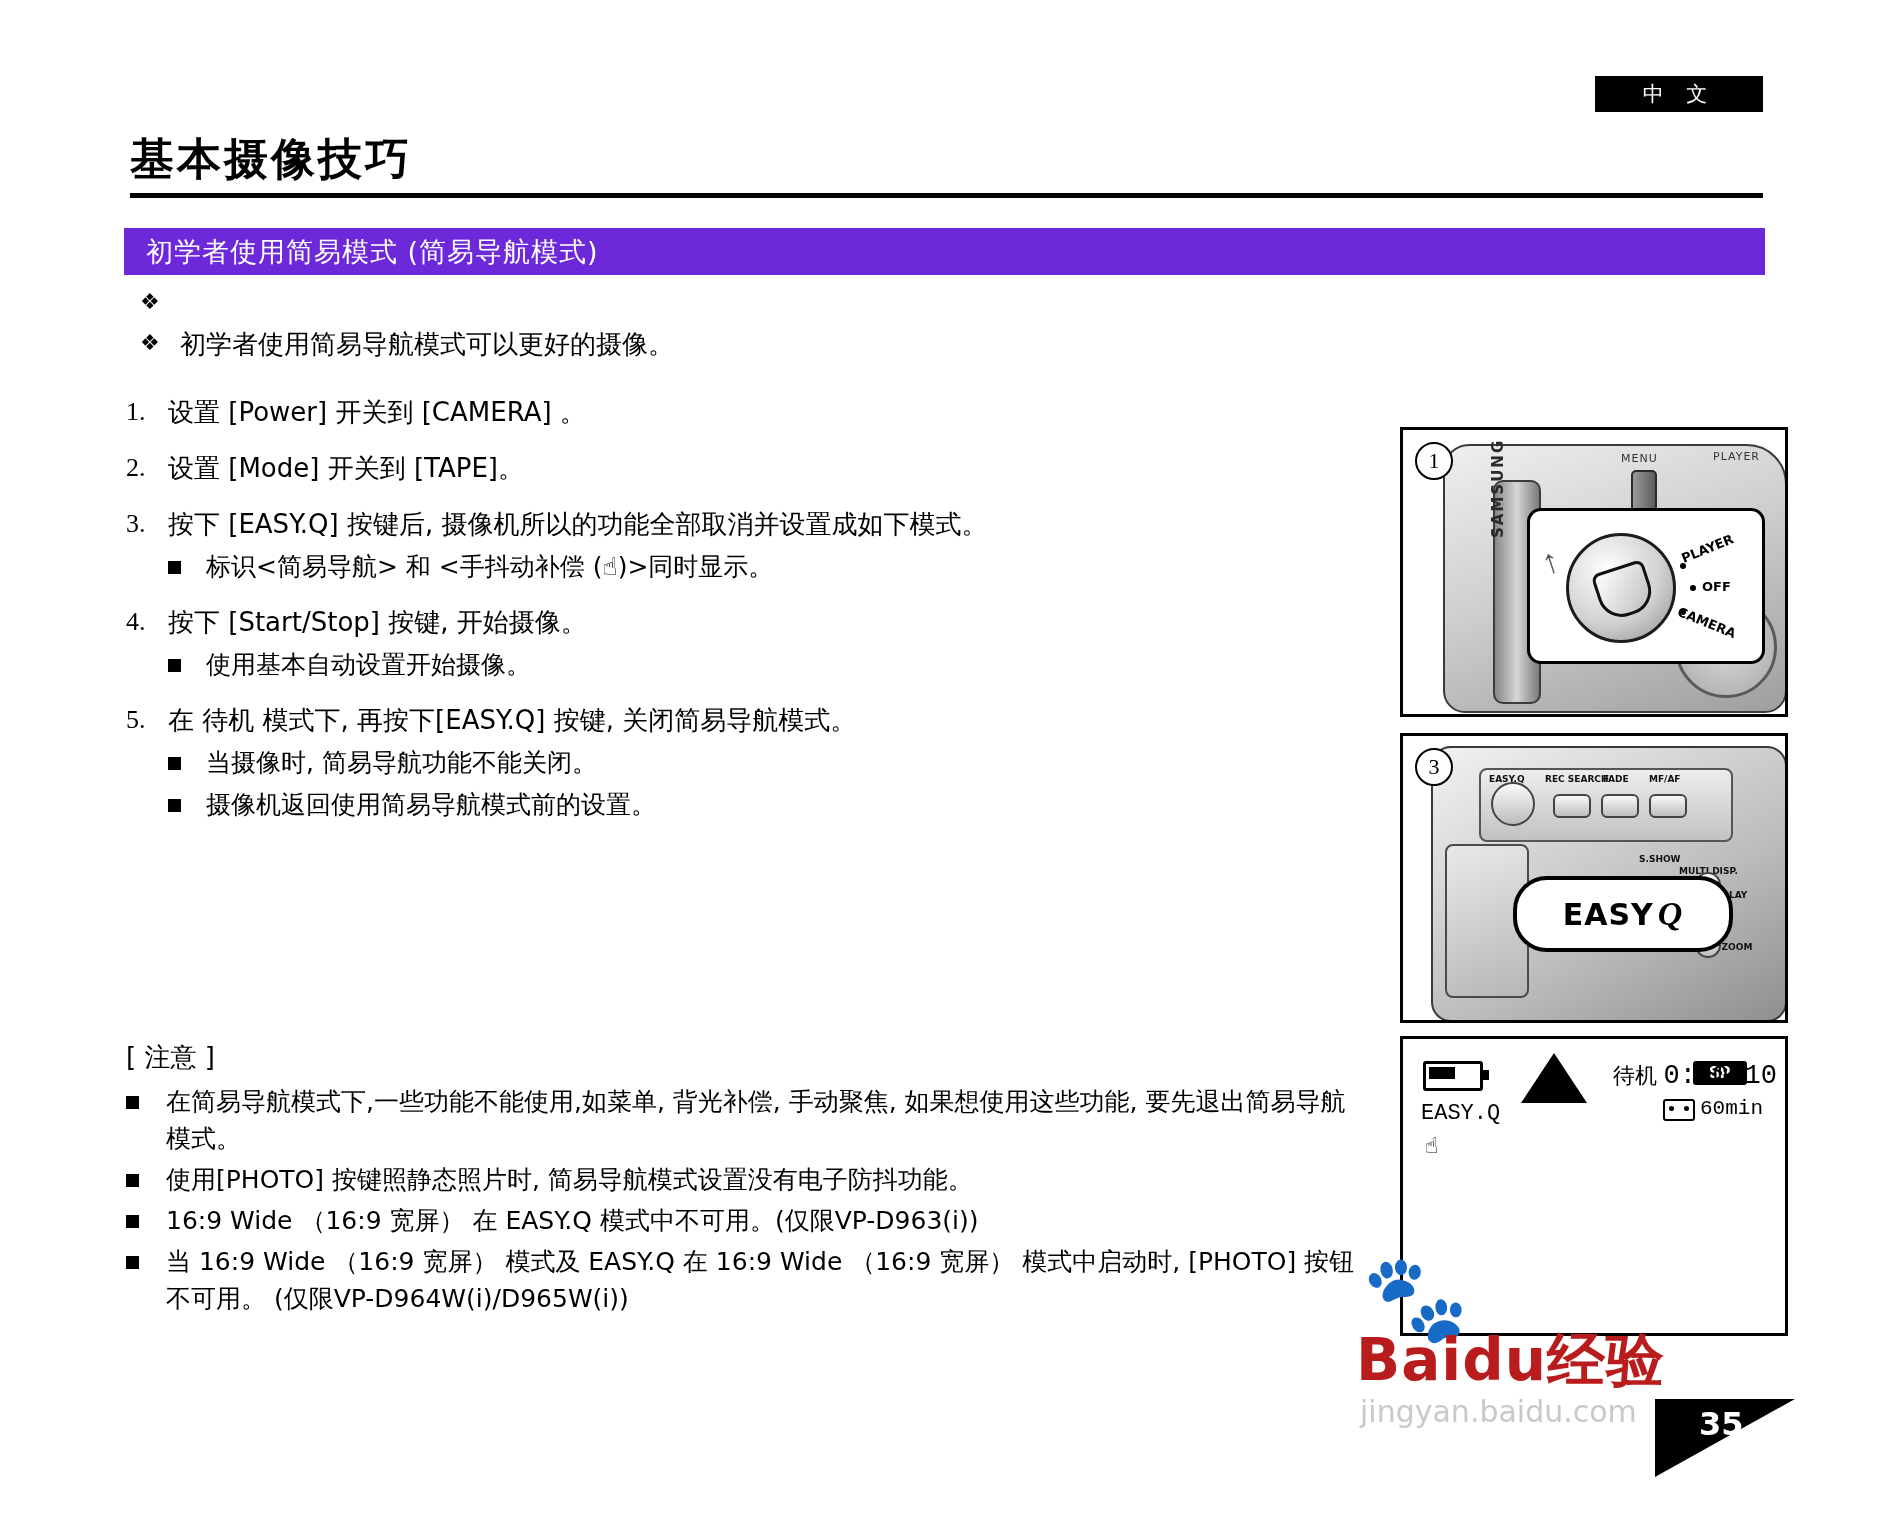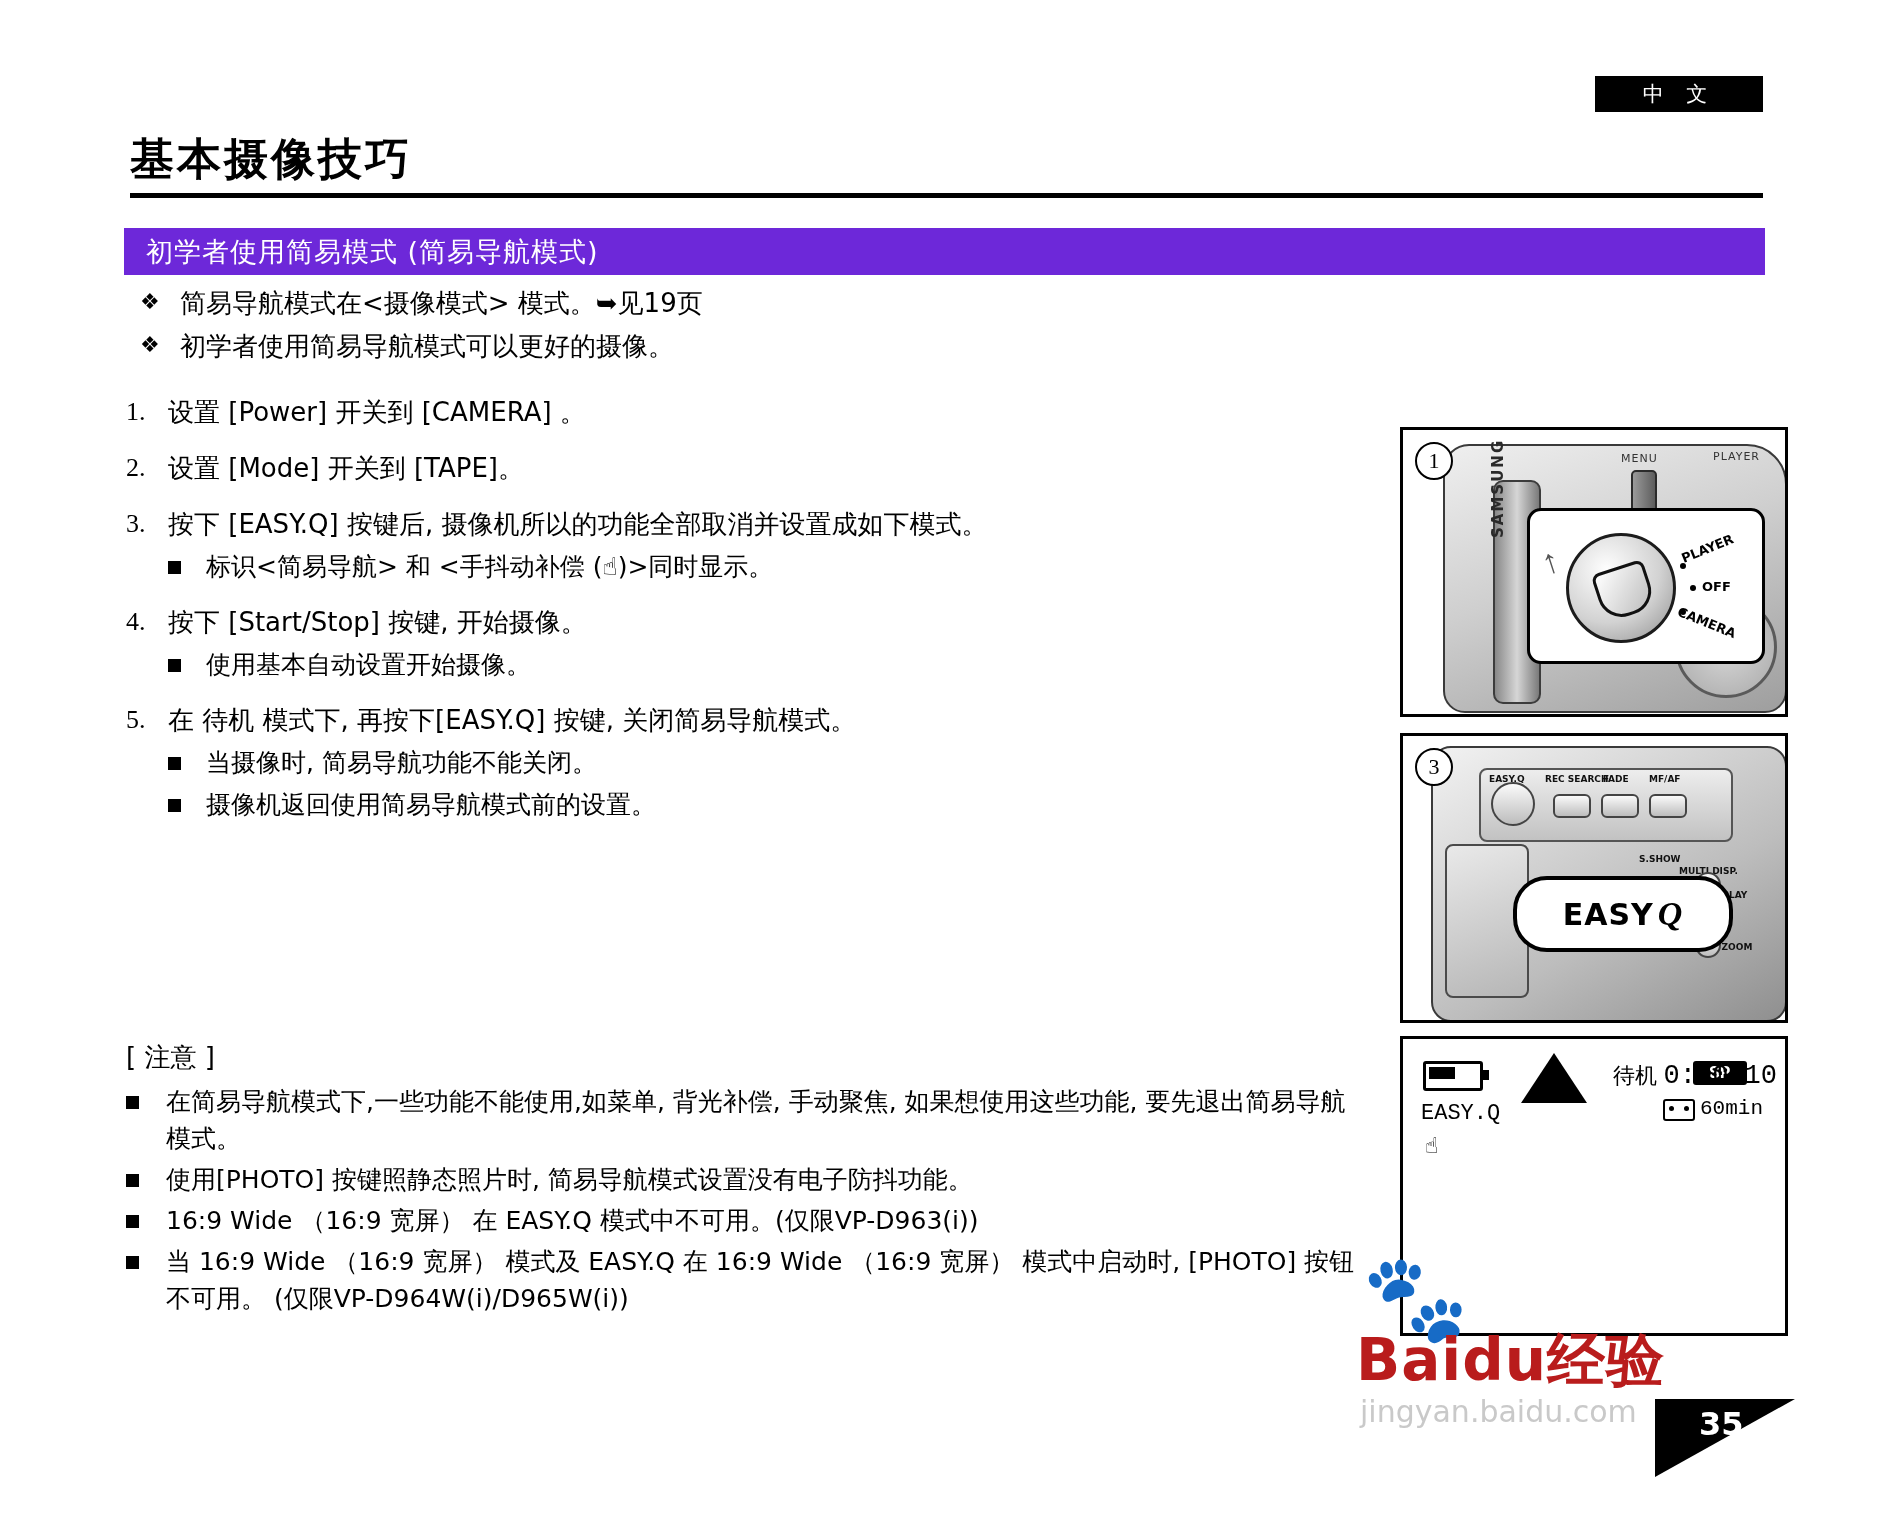--- a/index.html
+++ b/index.html
@@ -515,21 +515,20 @@
   <div class="lang-tag">中 文</div>
 
   <div class="doc-title">基本摄像技巧</div>
   <div class="title-rule"></div>
 
   <div class="section-bar">初学者使用简易模式 (简易导航模式)</div>
 
   <div class="intro">
     <div class="intro-row">
       <span class="clover">❖</span>
-      <span class="intro-text">简易导航模式在&lt;摄像模式&gt; 模式。➥见19页</span>
     </div>
     <div class="intro-row">
       <span class="clover">❖</span>
       <span class="intro-text">初学者使用简易导航模式可以更好的摄像。</span>
     </div>
   </div>
 
   <div class="steps">
 
     <div class="step">

